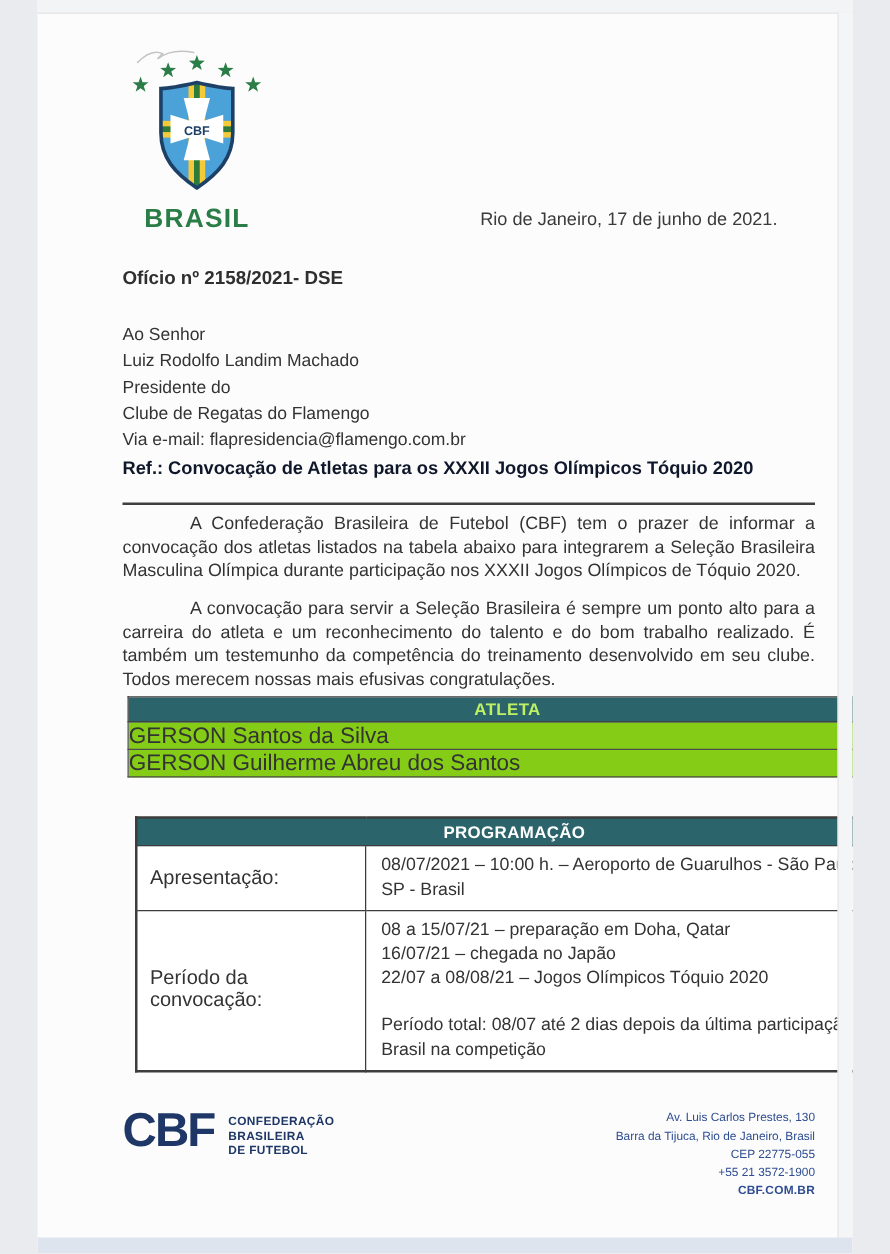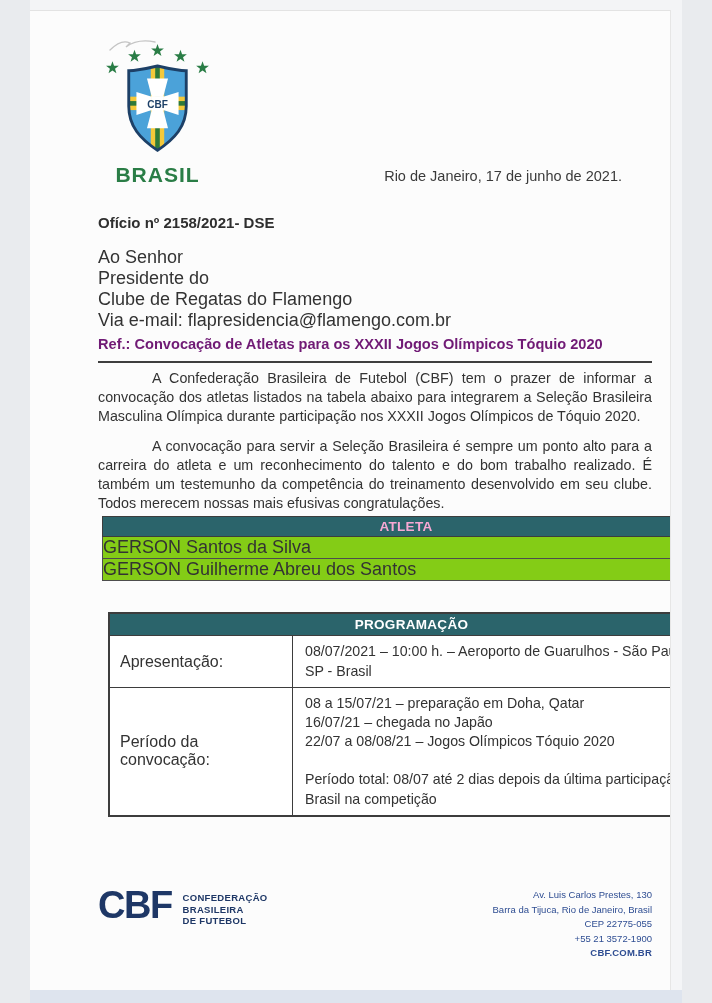--- a/index.html
+++ b/index.html
@@ -26,35 +26,35 @@
   .scan-right{position:absolute;top:10px;right:0;bottom:13px;width:11px;background:#f4f5f7;border-left:1px solid #e6e6e6;}
   .scan-bottom{position:absolute;left:0;right:0;bottom:0;height:13px;background:#dee4ee;}
   .pen-mark{position:absolute;top:38px;left:78px;opacity:.75;}
 
   
   .logo{position:absolute;top:36px;left:70px;width:115px;}
 
   .content{padding:168px 30px 0 68px;}
   .date{ text-align:right;padding-right:30px;font-size:14.5px;color:#3a3a3a;}
   .oficio{margin-top:30px;font-size:15px;font-weight:bold;color:#2f2f2f;}
-  .recipient{margin-top:16px;font-size:18px;line-height:21px;}
+  .recipient{margin-top:26px;font-size:14px;line-height:21px;}
   .subject{
-    margin-top:4px;font-size:14.6px;font-weight:bold;color:#701a75;
-    padding-bottom:8px;border-bottom:2px solid #3f3f3f;line-height:18px;
+    margin-top:4px;font-size:14.6px;font-weight:bold;color:#0f172a;
+    padding-bottom:18px;border-bottom:2px solid #3f3f3f;line-height:18px;
   }
   .salutation{margin-top:4px;font-size:14.5px;line-height:20px;padding-top:10px;}
   .para{margin:0;text-align:justify;text-indent:54px;font-size:14.3px;line-height:19.2px;}
   .para.p1{margin-top:6px;}
   .para.p2{margin-top:10px;}
 
   table{border-collapse:collapse;}
   
   .athletes{margin:3px 0 0 4px;width:608px;border:1.5px solid var(--border-dark);}
   .athletes th{
-    background:var(--teal);color:#f9a8d4;font-size:13.5px;font-weight:bold;
+    background:var(--teal);color:#bef264;font-size:13.5px;font-weight:bold;
     height:17px;border:1px solid var(--border-dark);letter-spacing:.3px;
   }
   .athletes td{
     text-align:left;font-size:18px;height:16px;padding:0;
     border:1px solid var(--border-mid);background:#84cc16;
   }
 
   
   .schedule{margin:31px 0 0 10px;width:607px;border:2px solid var(--border-dark);}
   .schedule th{
@@ -126,20 +126,21 @@
   </div>
 
   <div class="content">
 
     <div class="date">Rio de Janeiro, 17 de junho de 2021.</div>
 
     <div class="oficio">Ofício nº 2158/2021- DSE</div>
 
     <div class="recipient">
       <div>Ao Senhor</div>
+      <div>Luiz Rodolfo Landim Machado</div>
       <div>Presidente do</div>
       <div>Clube de Regatas do Flamengo</div>
       <div>Via e-mail: flapresidencia@flamengo.com.br</div>
     </div>
 
     <div class="subject">Ref.: Convocação de Atletas para os XXXII Jogos Olímpicos Tóquio 2020</div>
 
 
     <p class="para p1">A Confederação Brasileira de Futebol (CBF) tem o prazer de informar a convocação dos atletas listados na tabela abaixo para integrarem a Seleção Brasileira Masculina Olímpica durante participação nos XXXII Jogos Olímpicos de Tóquio 2020.</p>
     <p class="para p2">A convocação para servir a Seleção Brasileira é sempre um ponto alto para a carreira do atleta e um reconhecimento do talento e do bom trabalho realizado. É também um testemunho da competência do treinamento desenvolvido em seu clube. Todos merecem nossas mais efusivas congratulações.</p>

